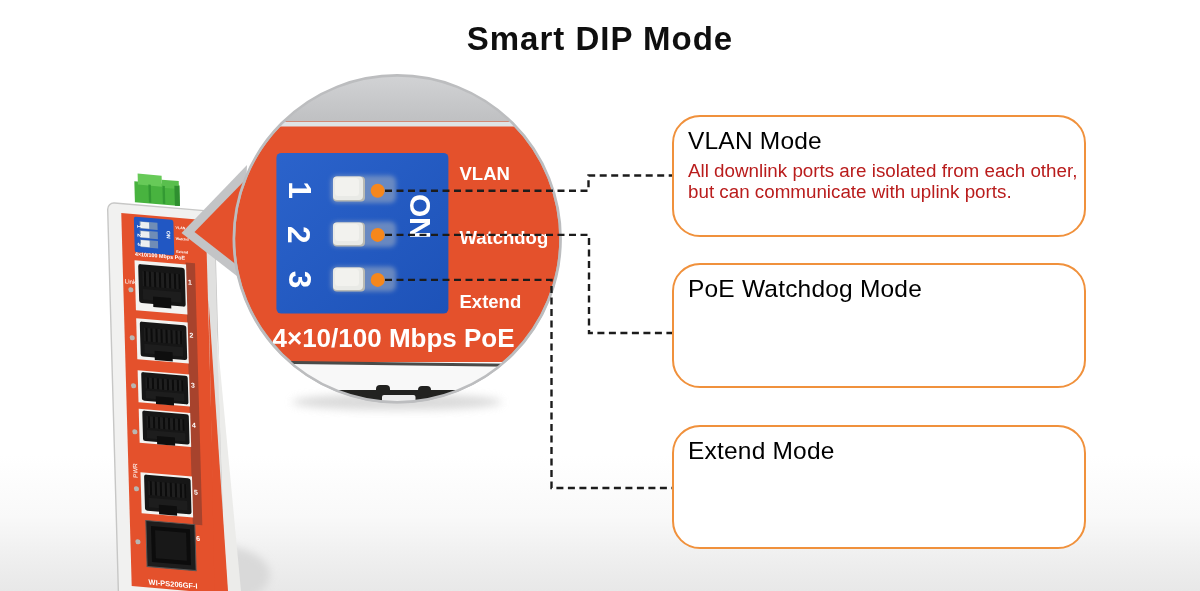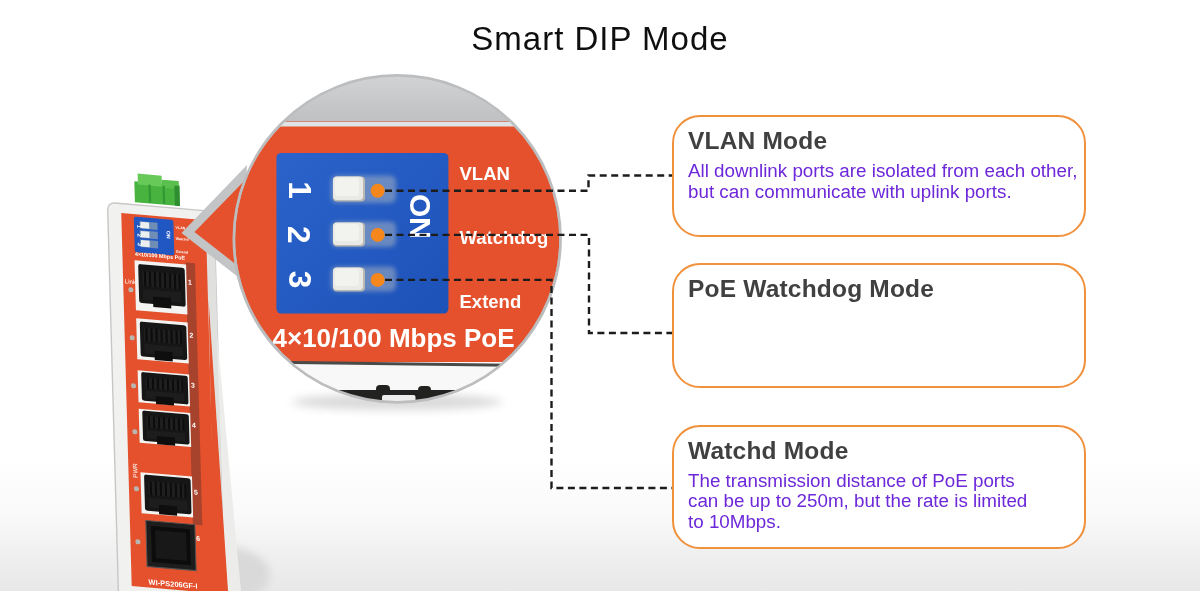--- a/index.html
+++ b/index.html
@@ -1,25 +1,25 @@
 <!DOCTYPE html>
 <html><head>
 <meta charset="utf-8">
 <style>
   html,body{margin:0;padding:0;}
   body{width:1200px;height:591px;overflow:hidden;background:#ffffff;font-family:"Liberation Sans",sans-serif;}
   #stage{position:relative;width:1200px;height:591px;}
   #bgband{position:absolute;left:0;top:455px;width:1200px;height:136px;
     background:linear-gradient(180deg, rgba(238,238,238,0) 0%, rgba(238,238,238,0.35) 45%, rgba(235,235,235,0.8) 75%, #e8e8e8 100%);}
   #title{position:absolute;left:0;top:20px;width:1200px;text-align:center;
-    font-size:33px;font-weight:normal;color:#0f0f0f;letter-spacing:1px;line-height:38px;}
+    font-size:33px;font-weight:bold;color:#0f0f0f;letter-spacing:1px;line-height:38px;}
   .box{position:absolute;left:672px;width:414px;background:#fff;border:2px solid #f0913c;border-radius:28px;
     box-sizing:border-box;padding:11px 10px 0 14px;}
-  .box h2{margin:0 0 7px 0;font-size:24.5px;line-height:26px;font-weight:bold;color:#404040;letter-spacing:0.2px;}
-  .box p{margin:0;font-size:18.8px;line-height:20.5px;color:#6d28d9;white-space:nowrap;}
+  .box h2{margin:0 0 7px 0;font-size:24.5px;line-height:26px;font-weight:normal;color:#000000;letter-spacing:0.2px;}
+  .box p{margin:0;font-size:18.8px;line-height:20.5px;color:#b91c1c;white-space:nowrap;}
   #box1{top:115px;height:122px;}
   #box2{top:263px;height:124.5px;}
   #box3{top:424.8px;height:124px;}
 </style>
 </head>
 <body>
 <div id="stage">
   <div id="bgband"></div>
   <div id="title">Smart DIP Mode</div>
 
@@ -221,16 +221,15 @@
   </svg>
 
   <div class="box" id="box1">
     <h2>VLAN Mode</h2>
     <p>All downlink ports are isolated from each other,<br>but can communicate with uplink ports.</p>
   </div>
   <div class="box" id="box2">
     <h2>PoE Watchdog Mode</h2>
   </div>
   <div class="box" id="box3">
-    <h2>Watchd Mode</h2>
-    <p>The transmission distance of PoE ports<br>can be up to 250m, but the rate is limited<br>to 10Mbps.</p>
+    <h2>Extend Mode</h2>
   </div>
 </div>
 
 </body></html>

